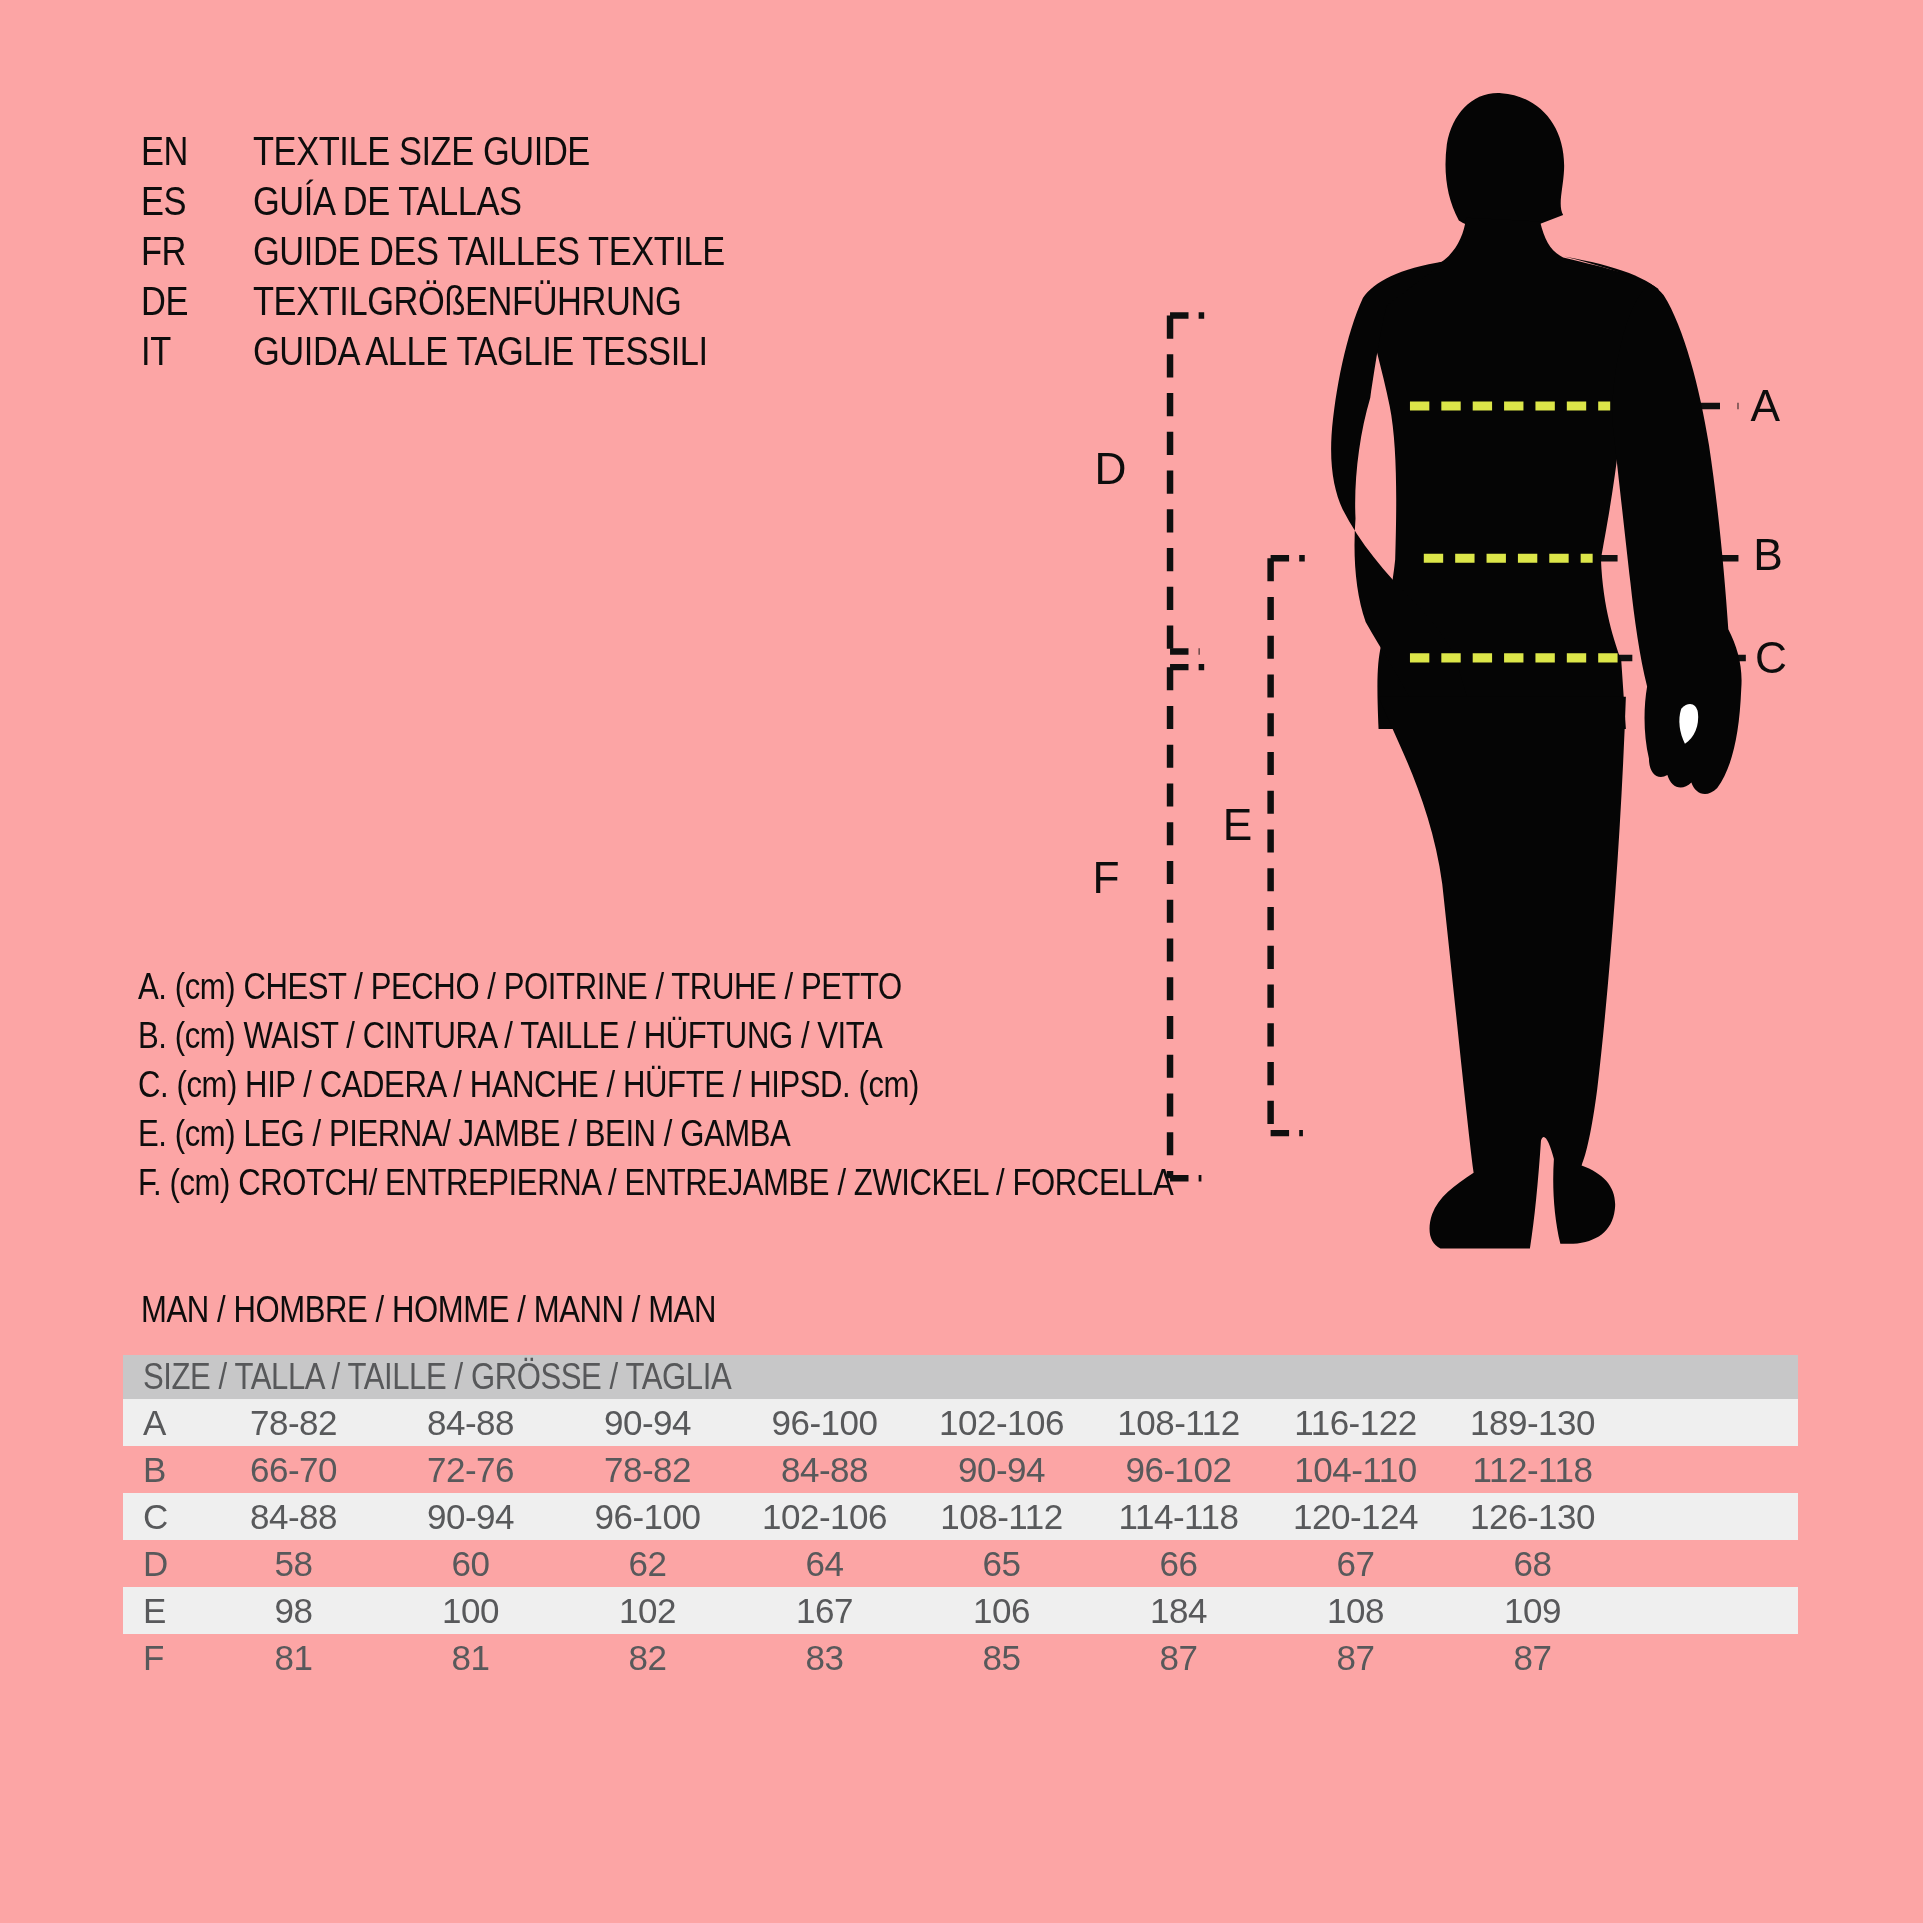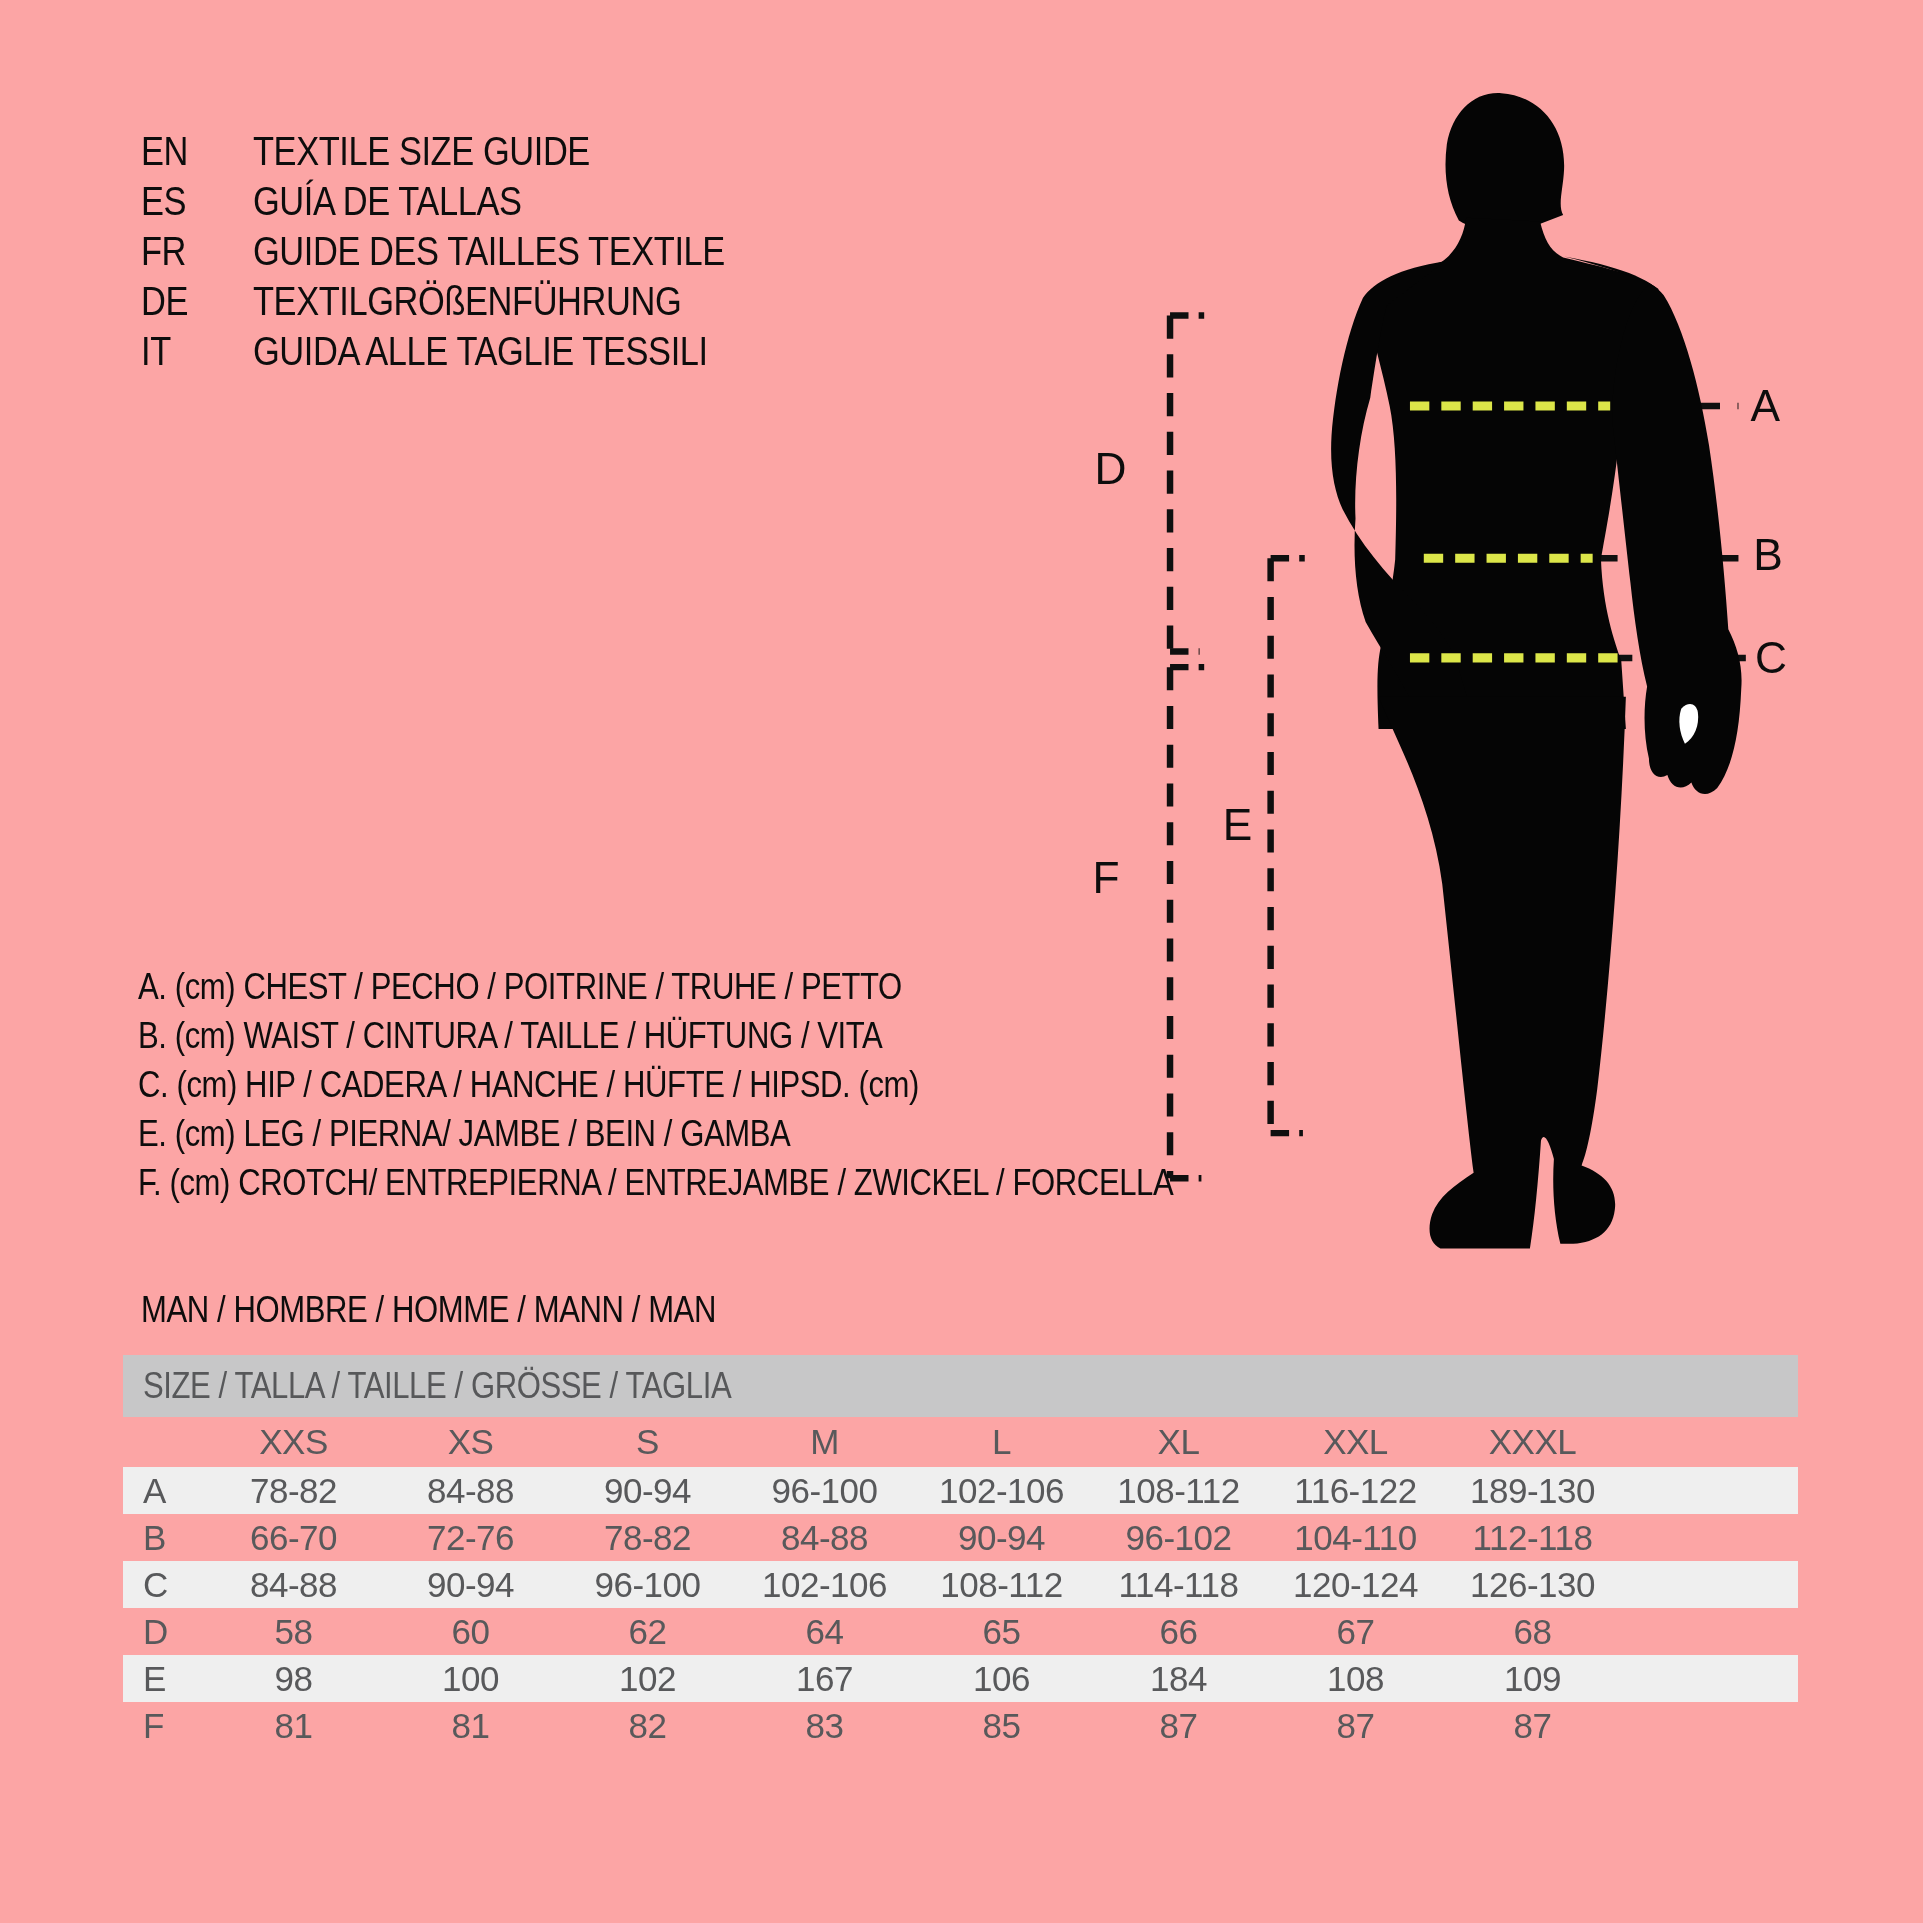--- a/index.html
+++ b/index.html
@@ -34,21 +34,21 @@
   .ydash{stroke:var(--accent);stroke-width:10;stroke-dasharray:21 13;fill:none;}
   .marker{font-family:"Liberation Sans","DejaVu Sans",sans-serif;font-size:48px;fill:#0d0d0d;}
 
   
   .legend-block{position:absolute;left:138px;top:962px;}
   .legend-row{height:49px;display:flex;align-items:center;font-size:37px;}
   .man-line{position:absolute;left:141px;top:1285px;height:49px;display:flex;align-items:center;font-size:37px;}
 
   
   .size-table{position:absolute;left:123px;top:1355px;width:1675px;}
-  .table-header{height:62px;background:var(--table_header_bg);display:flex;align-items:center;padding-left:20px;font-size:37px;color:#57585a;}
+  .table-header{height:44px;background:var(--table_header_bg);display:flex;align-items:center;padding-left:20px;font-size:37px;color:#57585a;}
   .t-row{display:grid;grid-template-columns:82px repeat(8,177px) 1fr;align-items:center;height:47px;color:var(--table_text);font-size:35px;}
   .t-row.sizes{height:50px;}
   .t-row.alt{background:var(--row_alt_bg);}
   .t-cell{text-align:center;}
   .t-label{text-align:left;padding-left:20px;}
 </style>
 </head>
 <body>
 
 <div class="canvas">
@@ -148,31 +148,20 @@
 
   <div class="man-line">
     <span class="cond">MAN / HOMBRE / HOMME / MANN / MAN</span>
   </div>
 
   <div class="size-table">
     <div class="table-header">
       <span class="cond">SIZE / TALLA / TAILLE / GRÖSSE / TAGLIA</span>
     </div>
     <div id="tableGrid">
-        <div class="t-row sizes">
-          <div class="t-label"><span class="condc"></span></div>
-          <div class="t-cell"><span class="condc">XXS</span></div>
-          <div class="t-cell"><span class="condc">XS</span></div>
-          <div class="t-cell"><span class="condc">S</span></div>
-          <div class="t-cell"><span class="condc">M</span></div>
-          <div class="t-cell"><span class="condc">L</span></div>
-          <div class="t-cell"><span class="condc">XL</span></div>
-          <div class="t-cell"><span class="condc">XXL</span></div>
-          <div class="t-cell"><span class="condc">XXXL</span></div>
-        </div>
         <div class="t-row alt">
           <div class="t-label"><span class="condc" style="transform-origin: 0px 50%;">A</span></div>
           <div class="t-cell"><span class="condc">78-82</span></div>
           <div class="t-cell"><span class="condc">84-88</span></div>
           <div class="t-cell"><span class="condc">90-94</span></div>
           <div class="t-cell"><span class="condc">96-100</span></div>
           <div class="t-cell"><span class="condc">102-106</span></div>
           <div class="t-cell"><span class="condc">108-112</span></div>
           <div class="t-cell"><span class="condc">116-122</span></div>
           <div class="t-cell"><span class="condc">189-130</span></div>

